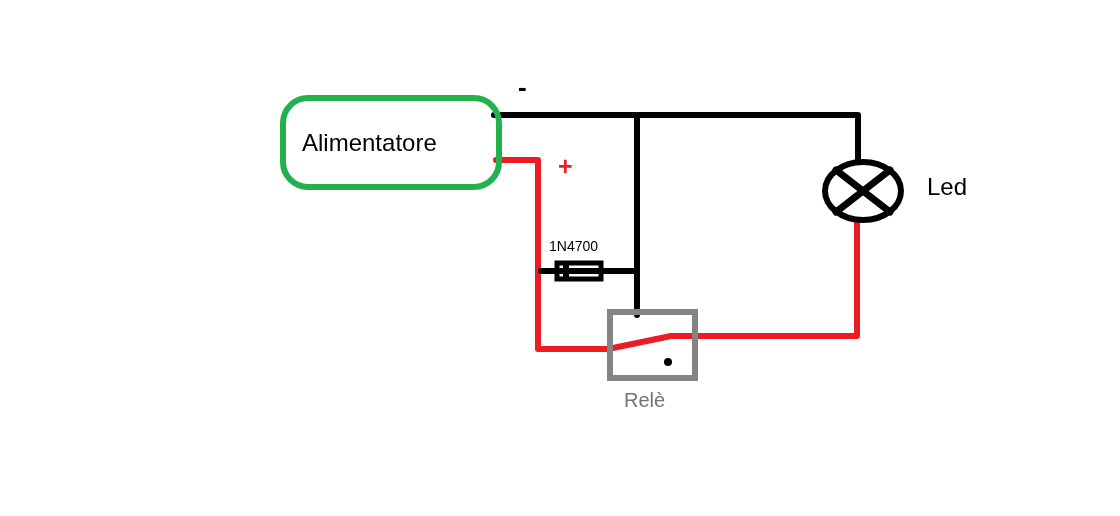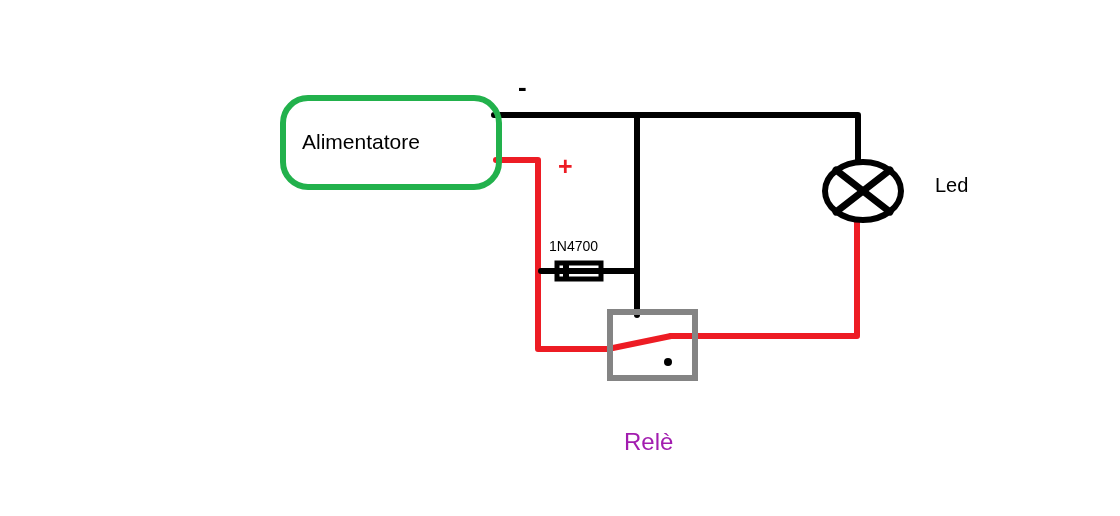--- a/index.html
+++ b/index.html
@@ -22,21 +22,21 @@
   }
   .label {
     position: absolute;
     color: #000000;
     white-space: nowrap;
     line-height: 1;
   }
   .label-power-supply {
     left: 302px;
     top: 131px;
-    font-size: 21px;
+    font-size: 24px;
   }
   .label-minus {
     left: 518px;
     top: 74px;
     font-size: 26px;
     font-weight: 700;
   }
   .label-plus {
     left: 558px;
     top: 154px;
@@ -45,29 +45,27 @@
     color: #ed1c24;
   }
   .label-diode {
     left: 549px;
     top: 239px;
     font-size: 14px;
   }
   .label-led {
     left: 927px;
     top: 175px;
-    font-size: 20px;
-    margin-left: 8px;
+    font-size: 24px;
   }
   .label-relay {
     left: 624px;
     top: 390px;
-    font-size: 24px;
-    color: #a21caf;
-    margin-top: 40px;
+    font-size: 20px;
+    color: #737373;
   }
   .stroke-black {
     stroke: #000000;
     fill: none;
   }
   .stroke-red {
     stroke: #ed1c24;
     fill: none;
   }
   .stroke-green {

